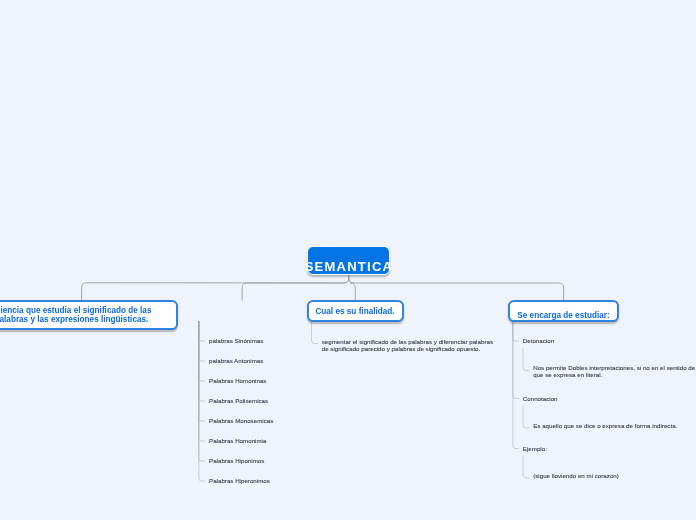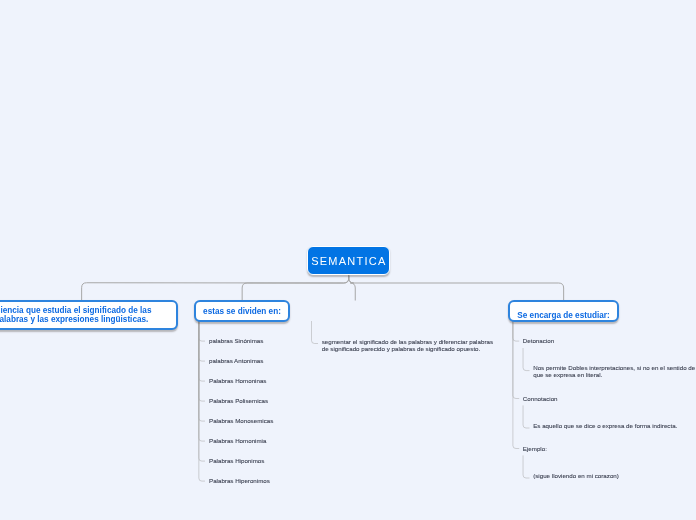--- a/index.html
+++ b/index.html
@@ -10,22 +10,23 @@
     -webkit-font-smoothing:antialiased;
   }
   .canvas{position:absolute;left:0;top:0;width:696px;height:520px;overflow:hidden;transform:translateZ(0);}
   svg.wires{position:absolute;left:0;top:0;width:696px;height:520px;}
 
   .node{position:absolute;box-sizing:border-box;display:flex;align-items:center;}
 
   .root{
     justify-content:center;
     background:#0274e4;color:#ffffff;border:1.6px solid #ffffff;border-radius:6px;
-    font-weight:normal;letter-spacing:1.25px;font-size:11px;
+    font-weight:bold;letter-spacing:1.25px;font-size:13px;
     box-shadow:0 1.2px 1.6px rgba(70,62,56,.33);
+    align-items:flex-end;
   }
   .root .txt{margin-left:1.25px;}
 
   .lvl1{
     justify-content:center;
     background:#ffffff;border:2px solid #2e84de;border-radius:6px;
     color:#0d6ae2;font-weight:bold;font-size:8.2px;line-height:9.0px;
     box-shadow:0 1.2px 1.5px rgba(70,62,56,.33);
   }
   .lvl1.leftal{justify-content:flex-start;}
@@ -67,24 +68,24 @@
   </svg>
 
   <div class="node root" style="left:306.6px;top:246.4px;width:83.4px;height:28.8px;">
     <span class="txt">SEMANTICA</span>
   </div>
 
   <div class="node lvl1 leftal" style="left:-11.5px;top:300px;width:189px;height:30px;padding-left:4px;">
     <span><span>Ciencia que estudia el significado de las</span><br><span>palabras y las expresiones lingüisticas.</span></span>
   </div>
 
-  <div class="node lvl1" style="left:194px;top:300px;width:96px;height:22px;">
-    <span>estas se dividen en:</span>
+
+  <div class="node lvl1" style="left:306.5px;top:300px;width:97px;height:22px;">
+    <span>Cual es su finalidad.</span>
   </div>
-
 
   <div class="node lvl1" style="left:508px;top:300px;width:111px;height:22px;align-items:flex-end;">
     <span>Se encarga de estudiar:</span>
   </div>
 
   <div class="leaf" style="left:209px;top:338.4px;">palabras Sinónimas</div>
   <div class="leaf" style="left:209px;top:358.4px;">palabras Antonimas</div>
   <div class="leaf" style="left:209px;top:378.4px;">Palabras Homoninas</div>
   <div class="leaf" style="left:209px;top:398.4px;">Palabras Polisemicas</div>
   <div class="leaf" style="left:209px;top:418.4px;">Palabras Monosemicas</div>

